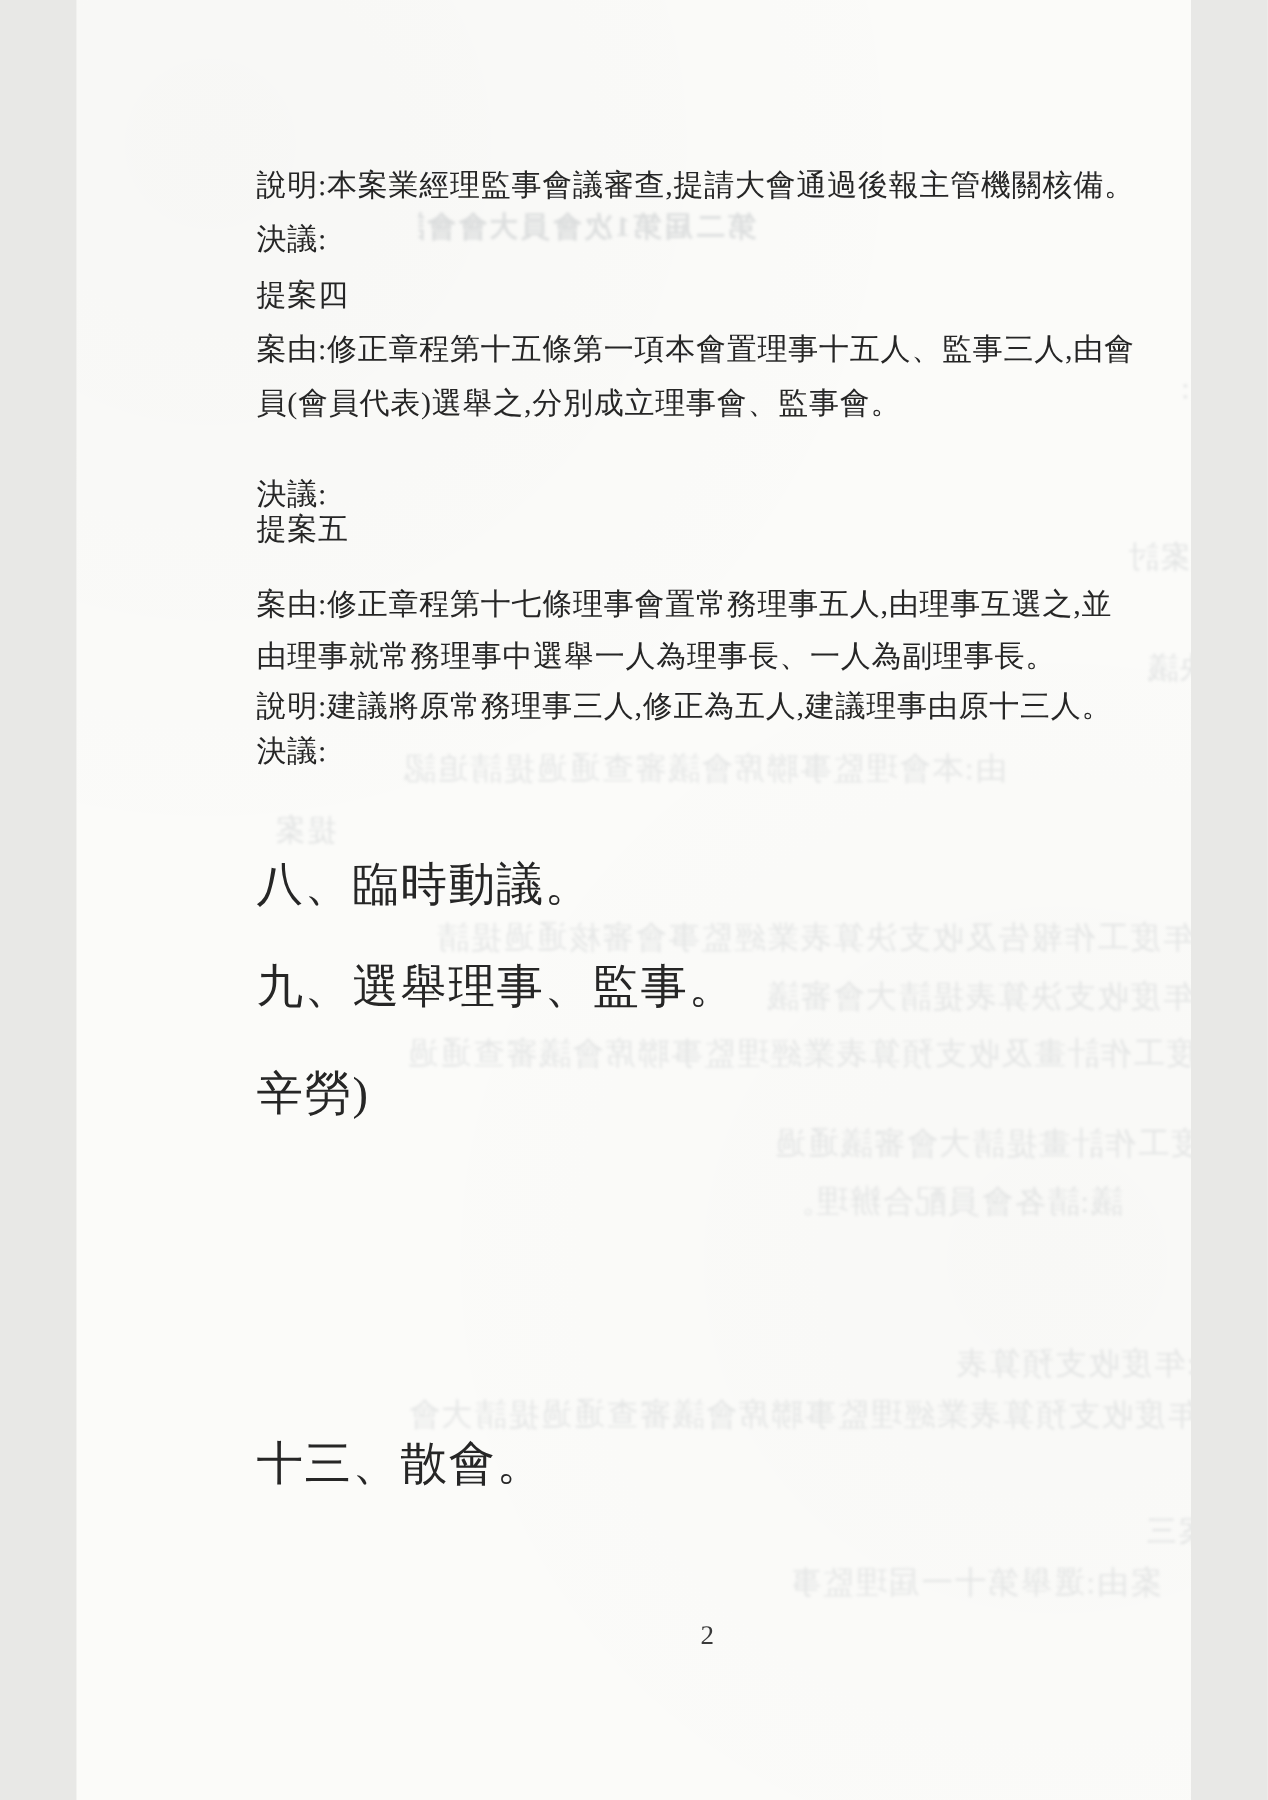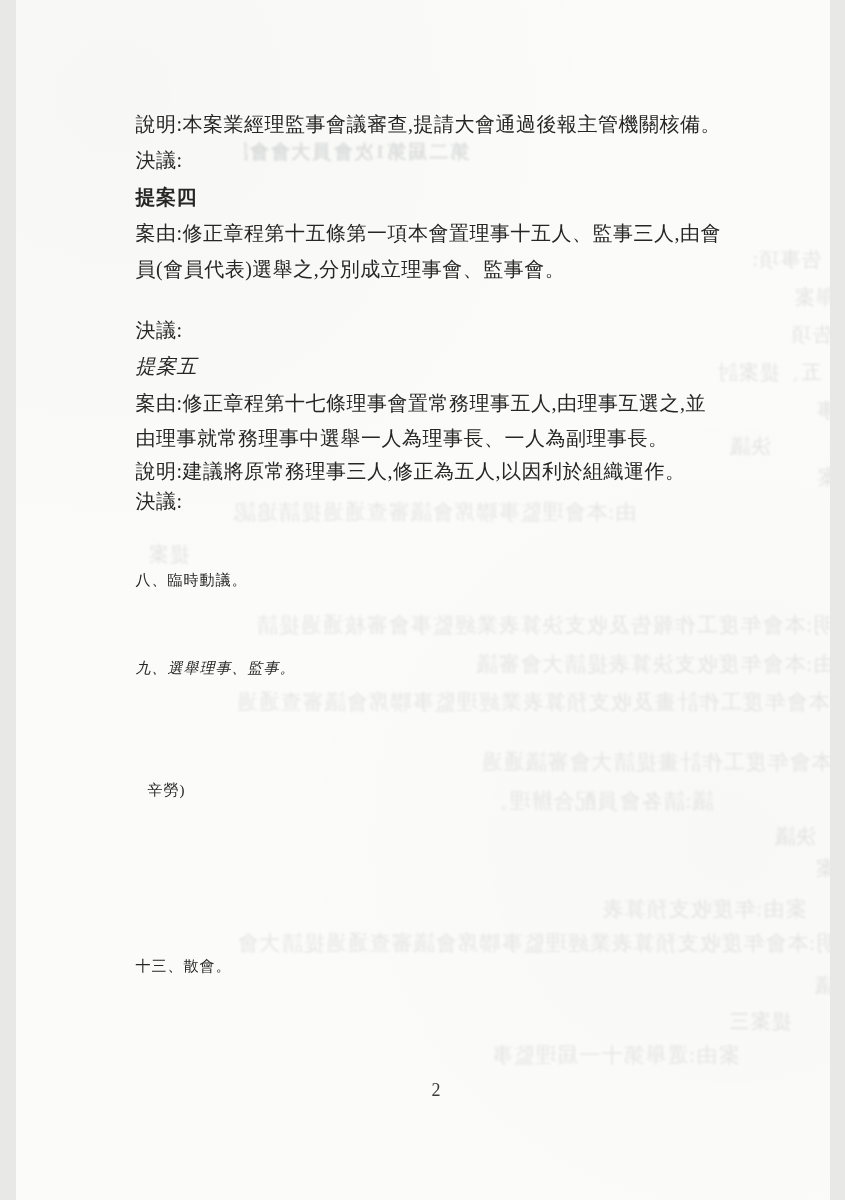--- a/index.html
+++ b/index.html
@@ -1,18 +1,18 @@
 <!DOCTYPE html>
 <html><head>
 <meta charset="utf-8">
 <style>
   html,body{margin:0;padding:0;background:#e8e8e6;}
   .page{
     position:relative;
-    width:814px;height:1200px;
+    width:743px;height:1200px;
     margin:0 auto;
     background:#fbfbf9;
     overflow:hidden;
     font-family:"Liberation Serif","DejaVu Serif",serif;
   }
   
   .page::before{
     content:"";
     position:absolute;inset:0;
     background:
@@ -23,21 +23,21 @@
   .line{
     position:absolute;
     left:120px;
     color:#262626;
     font-size:20px;
     letter-spacing:0.5px;
     white-space:nowrap;
     line-height:1.25;
   }
   .line.item{
-    font-size:15px;
+    font-size:31px;
     letter-spacing:1px;
   }
   .page-number{
     position:absolute;
     left:416px;top:1080px;
     color:#3a3a3a;
     font-size:18px;
     letter-spacing:0;
   }
   .bleed{
@@ -80,30 +80,30 @@
   <div class="bleed frag" style="left:748px;top:824px;width:52px;">決議</div>
   <div class="bleed frag" style="left:790px;top:856px;width:50px;">提案</div>
   <div class="bleed" style="left:558px;top:897px;width:232px;">案由:年度收支預算表</div>
   <div class="bleed" style="left:128px;top:931px;width:715px;">說明:本會年度收支預算表業經理監事聯席會議審查通過提請大會</div>
   <div class="bleed frag" style="left:788px;top:973px;width:52px;">決議</div>
   <div class="bleed frag" style="left:695px;top:1009px;width:80px;">提案三</div>
   <div class="bleed" style="left:478px;top:1043px;width:245px;">案由:選舉第十一屆理監事</div>
 
   <div class="line" style="top:112px;">說明:本案業經理監事會議審查,提請大會通過後報主管機關核備。</div>
   <div class="line" style="top:148px;">決議:</div>
-  <div class="line" style="top:185px;font-weight:bold;">提案四</div>
+  <div class="line" style="top:185px;">提案四</div>
   <div class="line" style="top:221px;">案由:修正章程第十五條第一項本會置理事十五人、監事三人,由會</div>
   <div class="line" style="top:257px;">員(會員代表)選舉之,分別成立理事會、監事會。</div>
   <div class="line" style="top:318px;">決議:</div>
-  <div class="line" style="top:354px;font-style:italic;">提案五</div>
+  <div class="line" style="top:341px;">提案五</div>
   <div class="line" style="top:391px;">案由:修正章程第十七條理事會置常務理事五人,由理事互選之,並</div>
   <div class="line" style="top:426px;">由理事就常務理事中選舉一人為理事長、一人為副理事長。</div>
-  <div class="line" style="top:459px;">說明:建議將原常務理事三人,修正為五人,以因利於組織運作。</div>
+  <div class="line" style="top:459px;">說明:建議將原常務理事三人,修正為五人,建議理事由原十三人。</div>
   <div class="line" style="top:489px;">決議:</div>
 
   <div class="line item" style="top:571px;">八、臨時動議。</div>
-  <div class="line item" style="top:659px;font-style:italic;">九、選舉理事、監事。</div>
-  <div class="line item" style="top:781px;margin-left:12px;">辛勞)</div>
+  <div class="line item" style="top:639px;">九、選舉理事、監事。</div>
+  <div class="line item" style="top:710px;">辛勞)</div>
   <div class="line item" style="top:957px;font-family:Liberation Serif, serif;">十三、散會。</div>
 
   <div class="page-number">2</div>
 
 </div>
 
 </body></html>

